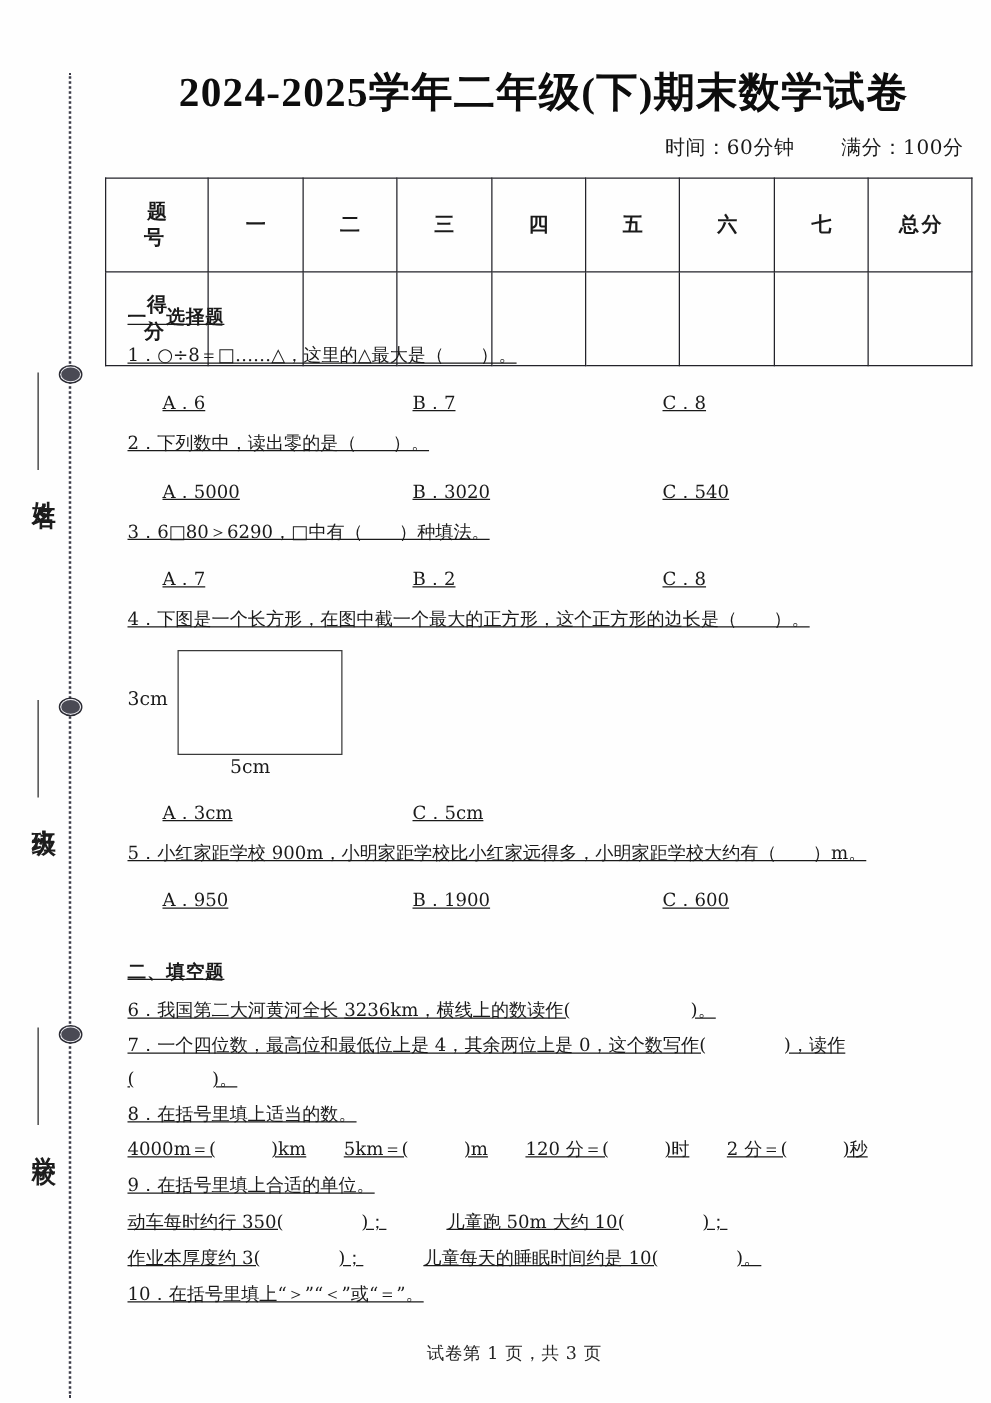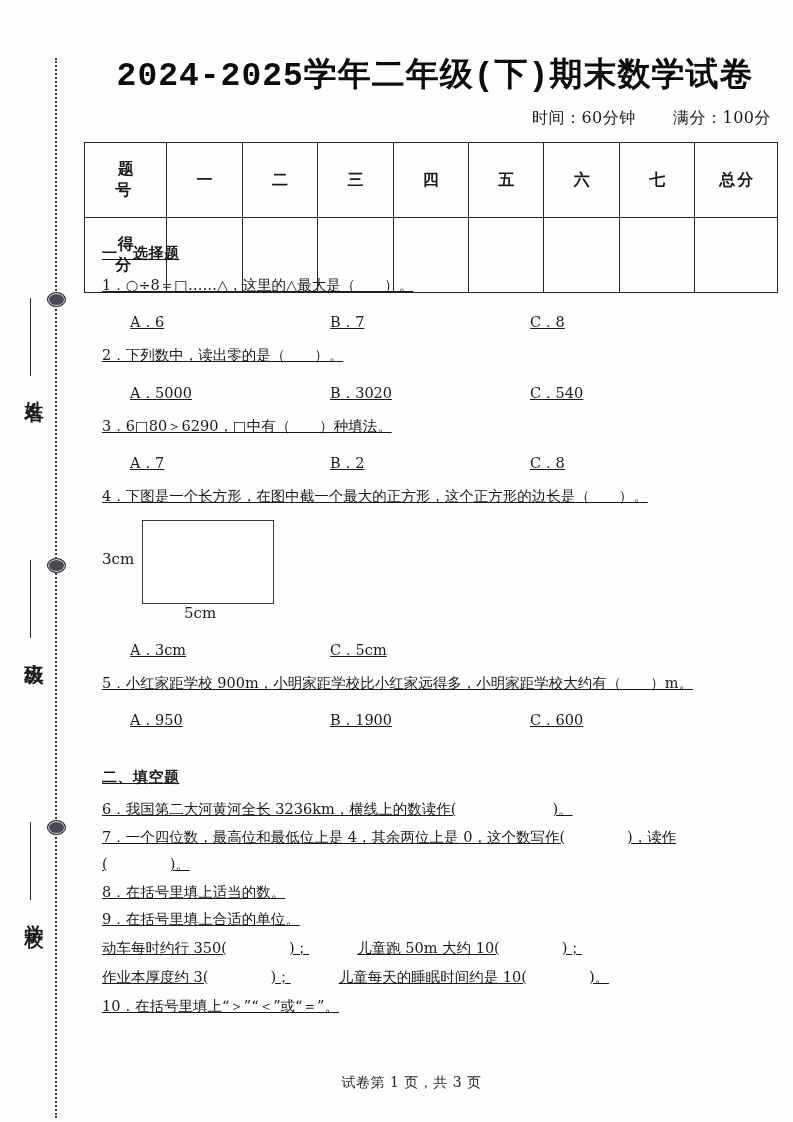--- a/index.html
+++ b/index.html
@@ -63,21 +63,21 @@
     border-left: 1.4px solid #2a2a2a;
   }
 
   
   #doc-title {
     position: absolute;
     left: 90px;
     top: 52px;
     width: 690px;
     text-align: center;
-    font-family: Liberation Mono, monospace;
+    font-family: Liberation Serif, serif;
     font-weight: 700;
     font-size: 33px;
     letter-spacing: 1px;
     color: #0d0d0d;
     white-space: nowrap;
   }
   #exam-meta {
     position: absolute;
     right: 22px;
     top: 108px;
@@ -304,20 +304,23 @@
     </div>
 
     <div class="q">
       <span>7．一个四位数，最高位和最低位上是 4，其余两位上是 0，这个数写作(</span><span class="fill-md"></span><span>)，读作</span>
     </div>
     <div class="q">
       <span>(</span><span class="fill-md"></span><span>)。</span>
     </div>
 
     <div class="q">8．在括号里填上适当的数。</div>
+    <div class="sub-line">
+      <span>4000m＝(</span><span class="fill-sm"></span><span>)km</span><span class="gap-md"></span><span>5km＝(</span><span class="fill-sm"></span><span>)m</span><span class="gap-md"></span><span>120 分＝(</span><span class="fill-sm"></span><span>)时</span><span class="gap-md"></span><span>2 分＝(</span><span class="fill-sm"></span><span>)秒</span>
+    </div>
 
     <div class="q">9．在括号里填上合适的单位。</div>
     <div class="sub-line">
       <span>动车每时约行 350(</span><span class="fill-md"></span><span>)；</span><span class="gap-lg"></span><span>儿童跑 50m 大约 10(</span><span class="fill-md"></span><span>)；</span>
     </div>
     <div class="sub-line">
       <span>作业本厚度约 3(</span><span class="fill-md"></span><span>)；</span><span class="gap-lg"></span><span>儿童每天的睡眠时间约是 10(</span><span class="fill-md"></span><span>)。</span>
     </div>
 
     <div class="q">10．在括号里填上“＞”“＜”或“＝”。</div>

